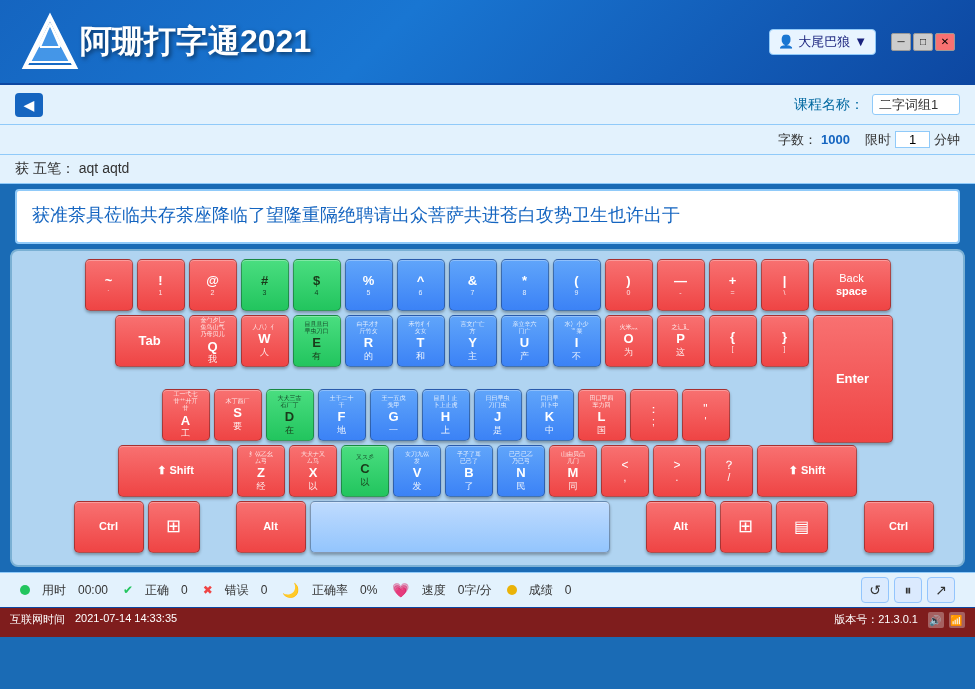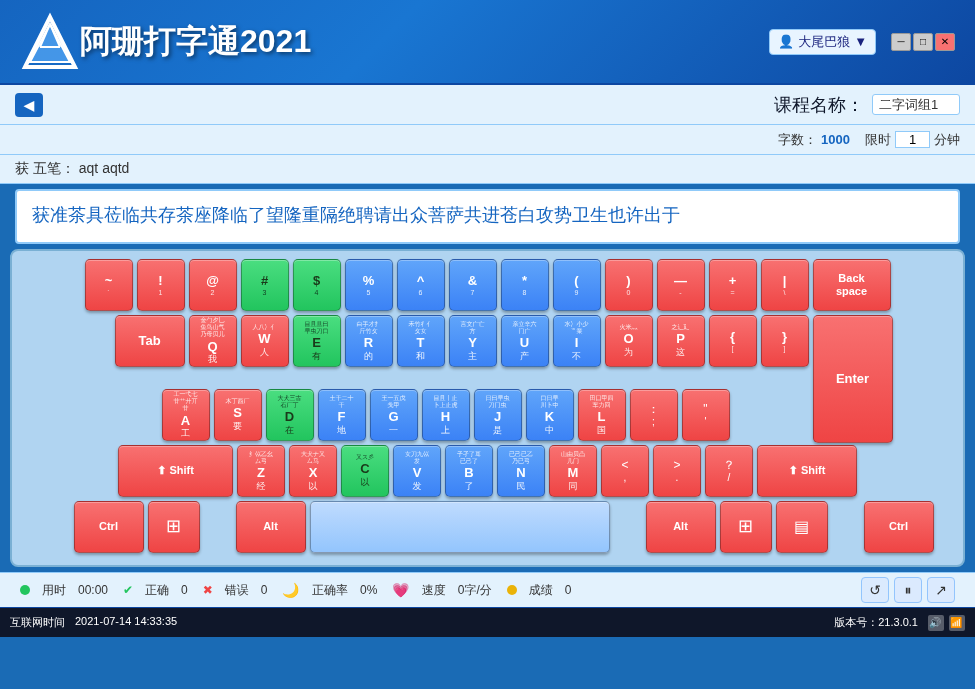--- a/index.html
+++ b/index.html
@@ -89,22 +89,22 @@
       font-size: 14px;
       color: #333;
     }
     .course-selector {
       margin-left: auto;
       display: flex;
       align-items: center;
       gap: 8px;
     }
     .course-label {
-      font-size: 18px;
-      color: #0f172a;
+      font-size: 14px;
+      color: #0369a1;
       font-family: Liberation Serif, serif;
     }
     .course-select {
       background: white;
       border: 1px solid #90caf9;
       border-radius: 3px;
       padding: 2px 20px 2px 6px;
       font-size: 13px;
       color: #333;
       appearance: none;
@@ -266,25 +266,24 @@
       border-radius: 4px;
       cursor: pointer;
       display: flex;
       align-items: center;
       justify-content: center;
       font-size: 14px;
     }
 
     
     .taskbar {
-      background: #0f172a;
+      background: #7f1d1d;
       height: 30px;
       display: flex;
-      align-items: center;
-      padding: 12px 10px;
+      padding: 4px 10px;
       border-top: 1px solid #0d47a1;
     }
     .taskbar-time {
       font-size: 11px;
       color: white;
       display: flex;
       gap: 10px;
     }
     .taskbar-version {
       margin-left: auto;
@@ -449,21 +448,21 @@
         </div>
       </div>
     <div class="key key-red">
         <div class="key-content">
           <span class="key-letter">|</span>
           <span class="key-wubi-white">\</span>
         </div>
       </div>
     <div class="key key-red key-backspace" style="min-width:78px;">
         <div class="key-content">
-          <span style="font-size:11px;font-weight:bold;">Back</span>
+          <span style="font-size:11px;font-weight:normal;">Back</span>
           <span style="font-size:11px;font-weight:bold;">space</span>
         </div>
       </div>
   </div>
 
   <div class="keyboard-row">
     <div class="key key-red key-wide">
         <span class="key-letter">Tab</span>
       </div>
     <div class="key key-red">

